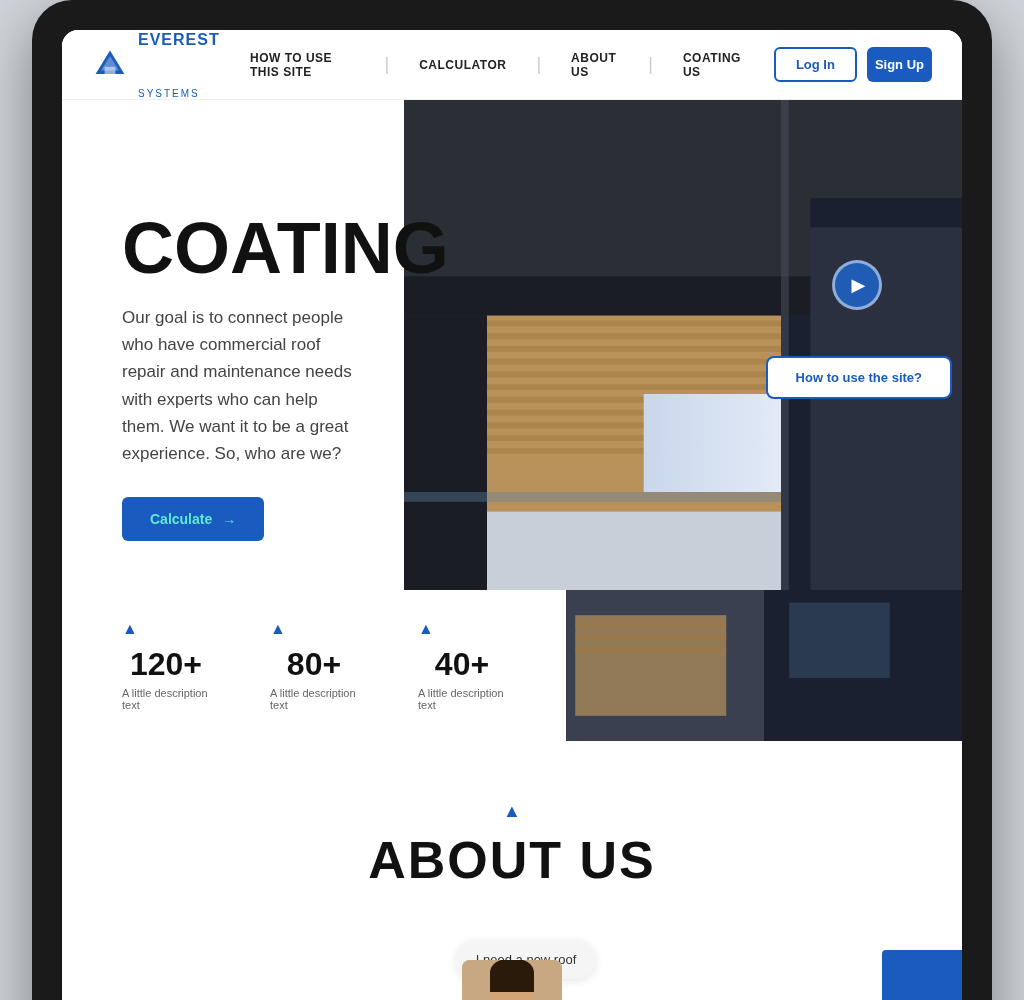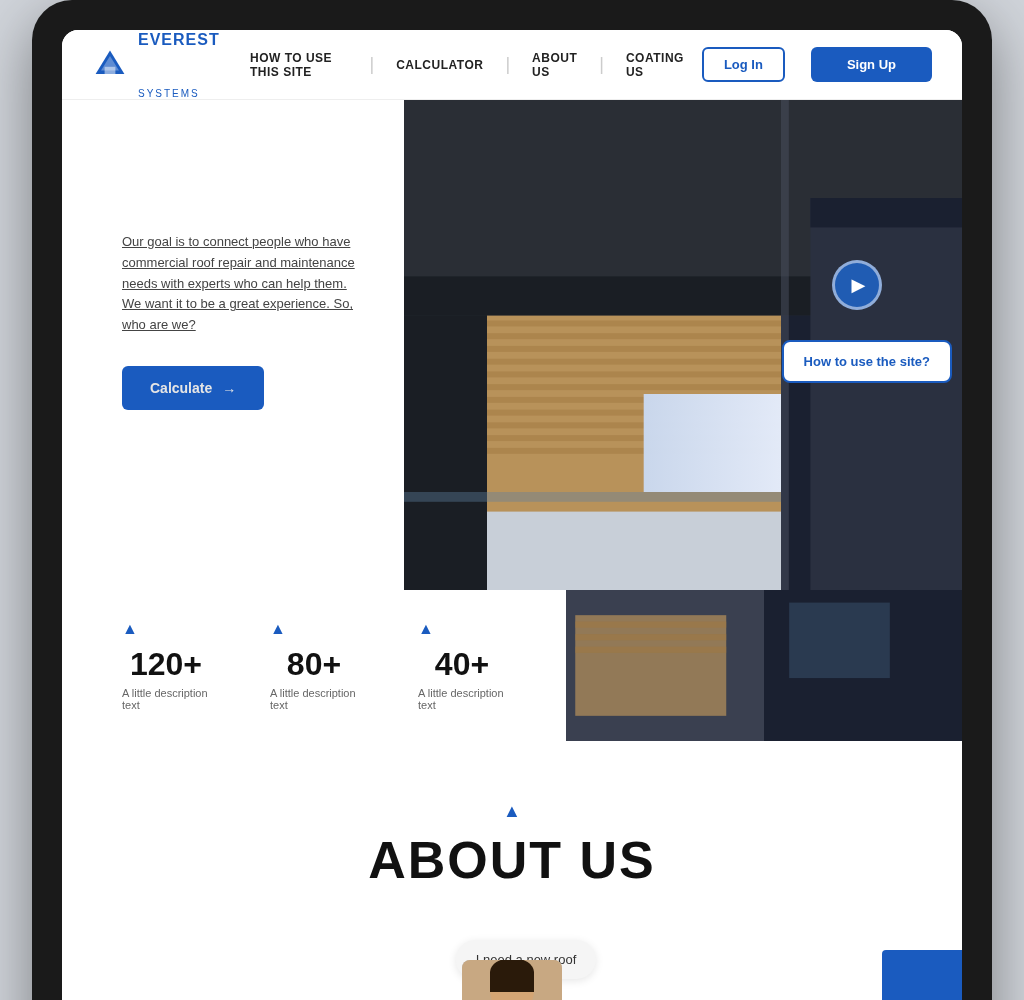--- a/index.html
+++ b/index.html
@@ -56,56 +56,57 @@
     }
     .logo-sub {
       font-size: 10px;
       color: #1a5bbf;
       letter-spacing: 2px;
       margin-top: 39px;
     }
     .nav-links {
       display: flex;
       align-items: center;
-      gap: 4px;
+      gap: 12px;
       flex: 1;
       justify-content: center;
     }
     .nav-link {
       font-size: 12px;
       font-weight: 700;
       color: #222;
       text-decoration: none;
       padding: 0 18px;
       cursor: pointer;
       letter-spacing: 0.5px;
     }
     .nav-separator {
       color: #ccc;
       font-size: 18px;
     }
     .nav-buttons {
       display: flex;
-      gap: 26px;
+      gap: 10px;
+      margin-left: 15px;
     }
     .btn-login {
       border: 2px solid #1a5bbf;
       background: transparent;
       color: #1a5bbf;
       padding: 8px 20px;
       border-radius: 6px;
       font-size: 13px;
       font-weight: 600;
       cursor: pointer;
     }
     .btn-signup {
       background: #1a5bbf;
       color: #fff;
       border: none;
-      padding: 8px 36px;
+      padding: 8px 8px;
       border-radius: 6px;
       font-size: 13px;
       font-weight: 600;
       cursor: pointer;
     }
     .hero-content {
       position: absolute;
       top: 0;
       left: 0;
       width: 55%;
@@ -113,30 +114,29 @@
       padding: 40px 50px 30px 60px;
     }
     .hero-title {
       font-size: 72px;
       font-weight: 900;
       line-height: 1.0;
       color: #111;
       margin-bottom: 20px;
     }
     .hero-description {
-      font-size: 13px;
+      font-size: 17px;
       color: #444;
       line-height: 1.6;
       max-width: 240px;
       margin-bottom: 30px;
-      text-decoration: underline;
     }
     .btn-calculate {
       background: #1a5bbf;
-      color: #e5e5e5;
+      color: #5eead4;
       border: none;
       padding: 14px 28px;
       border-radius: 6px;
       font-size: 14px;
       font-weight: 600;
       cursor: pointer;
       display: flex;
       align-items: center;
       gap: 10px;
     }
@@ -150,27 +150,27 @@
       overflow: hidden;
     }
     
     .building-svg-container {
       width: 100%;
       height: 100%;
     }
 
     .how-to-btn {
       position: absolute;
-      top: 240px;
+      top: 256px;
       right: 10px;
       z-index: 10;
       background: #fff;
       border: 2px solid #1a5bbf;
       color: #1a5bbf;
-      padding: 12px 20px;
+      padding: 12px 28px;
       border-radius: 8px;
       font-size: 13px;
       font-weight: 600;
       cursor: pointer;
     }
     .play-btn {
       position: absolute;
       top: 160px;
       right: 80px;
       z-index: 10;
@@ -370,20 +370,21 @@
               <stop offset="0%" stop-color="#c8d8f0"></stop>
               <stop offset="100%" stop-color="#e8f0ff"></stop>
             </linearGradient>
           </defs>
         </svg>
       </div>
 
       <div class="hero-content">
         <h1 class="hero-title">
           <br>
+          <span>COATING</span>
         </h1>
         <p class="hero-description">Our goal is to connect people who have commercial roof repair and maintenance needs with experts who can help them. We want it to be a great experience. So, who are we?</p>
         <button class="btn-calculate">
           <span>Calculate</span>
           <span>→</span>
         </button>
       </div>
 
       <button class="how-to-btn">How to use the site?</button>
 

